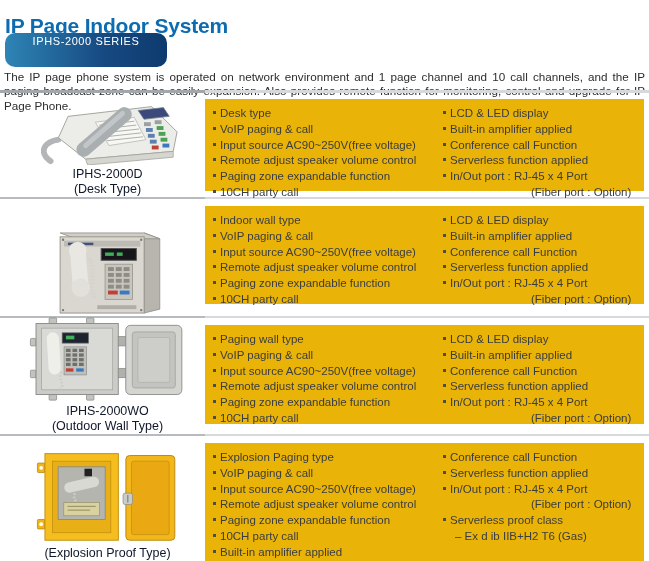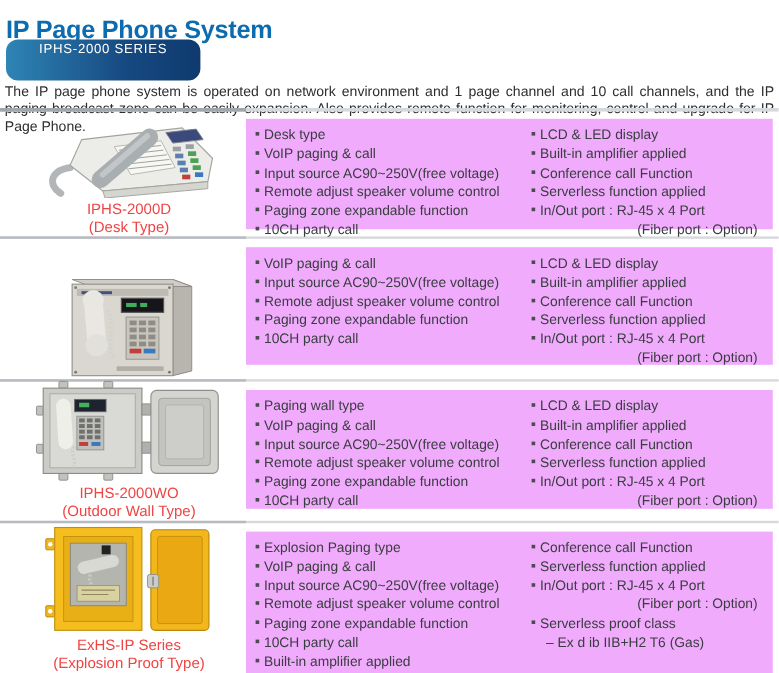--- a/index.html
+++ b/index.html
@@ -14,37 +14,37 @@
   .description{position:absolute;left:4px;top:58px;width:641px;font-size:11.7px;
                line-height:14.6px;color:#2d2d2d;text-align:justify;}
   
   .sep{position:absolute;left:0;width:649px;background:#d6d9db;}
   .sep .dark{position:absolute;left:0;top:0;height:100%;width:205px;background:#a2a7ac;}
   .sep.thin .dark{background:#b7bbbf;}
   
   .row{position:absolute;left:0;width:649px;}
   .img-cell{position:absolute;left:0;top:0;bottom:0;width:215px;display:flex;
             flex-direction:column;align-items:center;justify-content:flex-end;padding-bottom:1px;box-sizing:border-box;}
-  .caption{text-align:center;font-size:12.5px;line-height:14.5px;color:#ef4444;margin-top:2px;}
-  .panel{position:absolute;left:205px;right:5px;top:9px;bottom:6px;background:#f0abfc;
+  .caption{text-align:center;font-size:12.5px;line-height:14.5px;color:#0f172a;margin-top:2px;}
+  .panel{position:absolute;left:205px;right:5px;top:9px;bottom:6px;background:#eab308;
          display:grid;grid-template-columns:230px 1fr;align-content:start;
          padding:7px 0 4px 8px;box-sizing:border-box;}
   .row4 .panel{bottom:0;}
   ul.feats{list-style:none;margin:0;padding:0;}
   li.feat{font-size:11.5px;line-height:15.8px;color:#3a3d40;white-space:nowrap;}
   li.feat.b::before{content:"";display:inline-block;width:3px;height:3px;background:#4a4d50;
                     margin:0 4px 3px 0;vertical-align:middle;}
   li.feat.cont{padding-left:88px;}
   li.feat.sub{padding-left:12px;}
   .product-image{display:block;}
 </style>
 </head>
 <body>
 
-<h1 class="page-title">IP Page Phone System</h1>
+<h1 class="page-title">IP Page Indoor System</h1>
 <div class="series-badge">IPHS-2000 SERIES</div>
 <p class="description">The IP page phone system is operated on network environment and 1 page channel and 10 call channels, and the IP paging broadcast zone can be easily expansion. Also provides remote function for monitoring, control and upgrade for IP Page Phone.</p>
 
 <div class="sep" style="top:90px;height:3px;">
     <span class="dark"></span>
   </div>
 <div class="sep thin" style="top:197px;height:2px;">
     <span class="dark"></span>
   </div>
 <div class="sep thin" style="top:316px;height:2px;">
@@ -145,20 +145,21 @@
       <g fill="#7a7872">
           <circle cx="13" cy="11" r="1.2"></circle>
           <circle cx="93" cy="11" r="1.2"></circle>
           <circle cx="13" cy="83" r="1.2"></circle>
           <circle cx="93" cy="83" r="1.2"></circle>
         </g>
     </svg>
   </div>
   <div class="panel" style="bottom:12px;">
     <ul class="feats">
+        <li class="feat b">Indoor wall type</li>
         <li class="feat b">VoIP paging &amp; call</li>
         <li class="feat b">Input source AC90~250V(free voltage)</li>
         <li class="feat b">Remote adjust speaker volume control</li>
         <li class="feat b">Paging zone expandable function</li>
         <li class="feat b">10CH party call</li>
       </ul>
     <ul class="feats">
         <li class="feat b">LCD &amp; LED display</li>
         <li class="feat b">Built-in amplifier applied</li>
         <li class="feat b">Conference call Function</li>
@@ -251,21 +252,20 @@
       <path d="M44 48 C40 56 50 58 46 64" fill="none" stroke="#c9c9c3" stroke-width="3" stroke-dasharray="2 1.6"></path>
       <rect x="32" y="58" width="38" height="14" fill="#d9d2a0" stroke="#9a946e" stroke-width="0.8"></rect>
       <line x1="36" y1="62" x2="66" y2="62" stroke="#8e885f" stroke-width="1"></line>
       <line x1="36" y1="66" x2="60" y2="66" stroke="#8e885f" stroke-width="1"></line>
       <rect x="98" y="8" width="52" height="90" rx="4" fill="#f3b71c" stroke="#b8860b"></rect>
       <rect x="104" y="14" width="40" height="78" rx="2" fill="#eaa912" stroke="#c08f10" stroke-width="0.8"></rect>
       <rect x="95" y="48" width="10" height="12" rx="2" fill="#caccc9" stroke="#8b8d8a" stroke-width="0.8"></rect>
       <line x1="100" y1="50" x2="100" y2="58" stroke="#8b8d8a" stroke-width="1.5"></line>
     </svg>
     <div class="caption">
-      <div>ExHS-IP Series</div>
       <div>(Explosion Proof Type)</div>
     </div>
   </div>
   <div class="panel">
     <ul class="feats">
         <li class="feat b">Explosion Paging type</li>
         <li class="feat b">VoIP paging &amp; call</li>
         <li class="feat b">Input source AC90~250V(free voltage)</li>
         <li class="feat b">Remote adjust speaker volume control</li>
         <li class="feat b">Paging zone expandable function</li>

